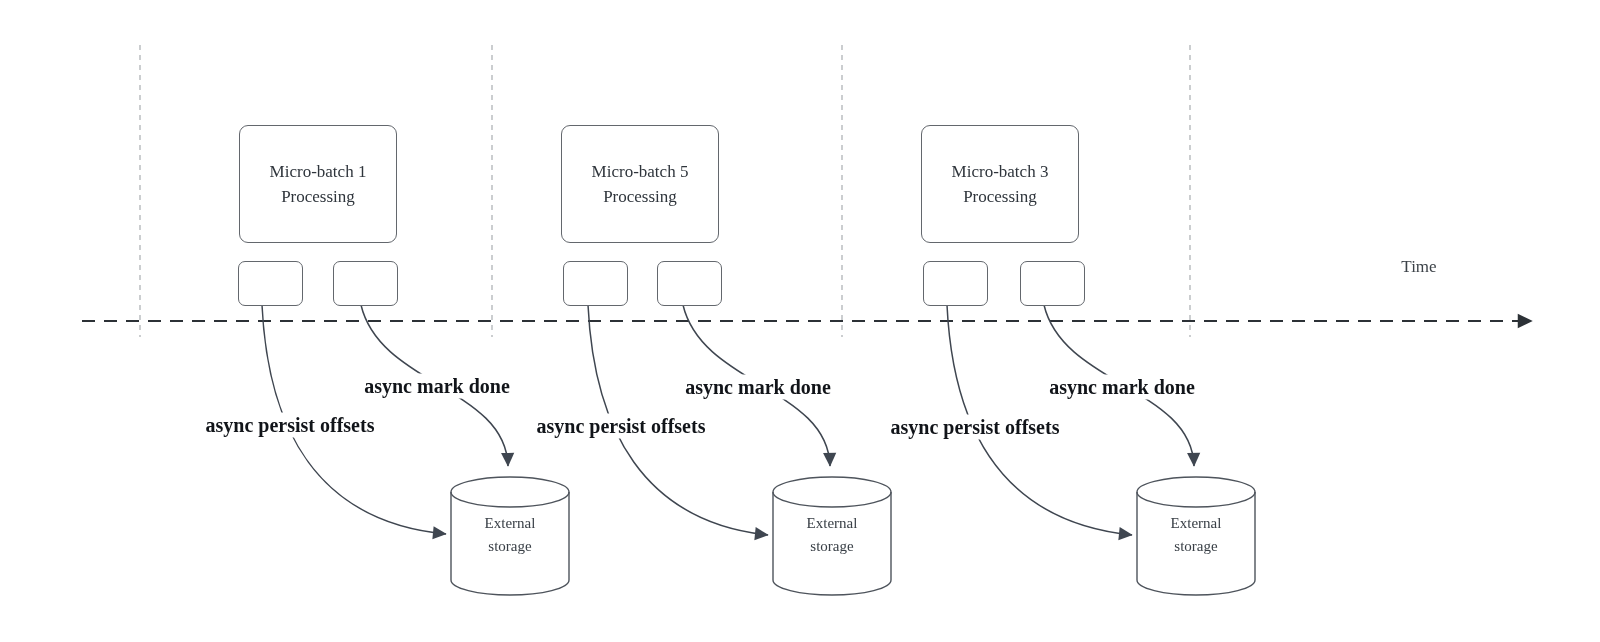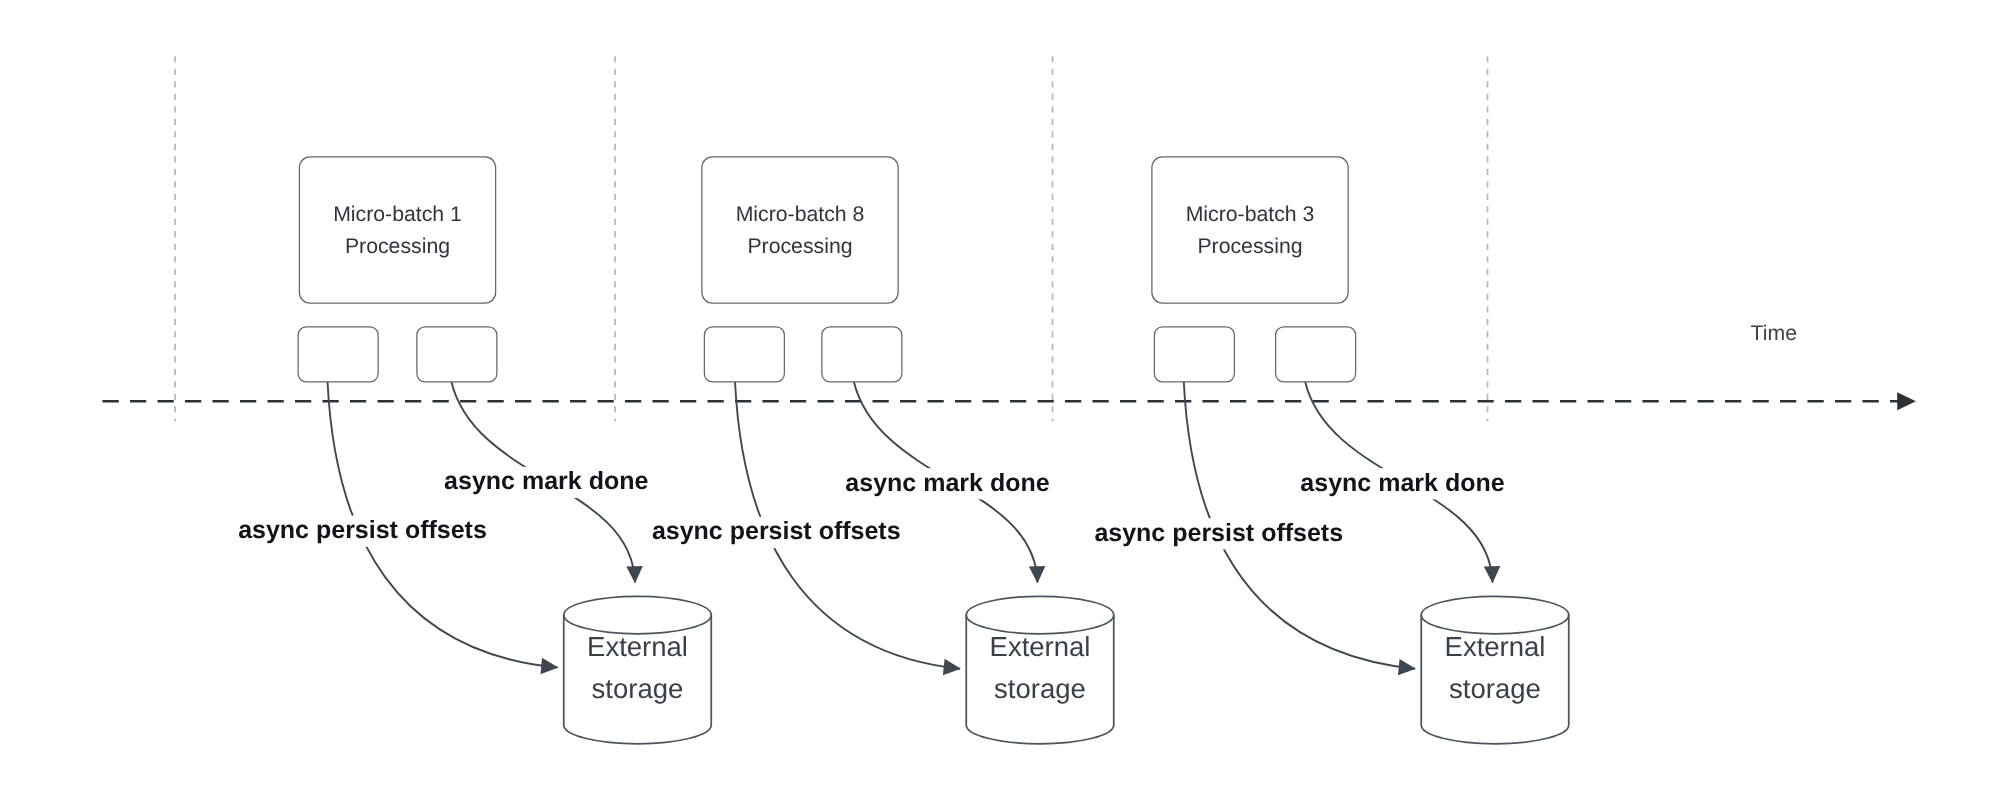--- a/index.html
+++ b/index.html
@@ -1,38 +1,38 @@
 <!DOCTYPE html>
 <html><head>
 <meta charset="utf-8">
 <style>
   html,body{margin:0;padding:0;background:#ffffff;}
   .canvas{
     position:relative;width:1600px;height:642px;background:#ffffff;overflow:hidden;
-    font-family:Liberation Sans, sans-serif;
+    font-family:Liberation Serif, serif;
   }
   .layer{position:absolute;left:0;top:0;}
   .main-box{
     position:absolute;width:156px;height:116px;
     border:1px solid #63676d;border-radius:9px;background:#ffffff;
     display:flex;flex-direction:column;align-items:center;justify-content:center;
     font-size:17px;line-height:1.5;color:#2f353c;text-align:center;
   }
   .small-box{
     position:absolute;width:63px;height:43px;
     border:1px solid #63676d;border-radius:7px;background:#ffffff;
   }
   .arrow-label{
     position:absolute;transform:translate(-50%,-50%);
     font-size:20px;font-weight:bold;color:#111419;
     background:#ffffff;padding:1px 4px;white-space:nowrap;
   }
   .cyl-label{
     position:absolute;transform:translate(-50%,-50%);
-    font-size:22px;line-height:1.5;color:#3a4047;text-align:center;white-space:nowrap;
+    font-size:15px;line-height:1.5;color:#3a4047;text-align:center;white-space:nowrap;
   }
   .time-label{
     position:absolute;transform:translate(-50%,-50%);
     font-size:17px;color:#3c4248;white-space:nowrap;
   }
 </style>
 </head>
 <body>
 
 <div class="canvas">
@@ -84,21 +84,21 @@
   <div class="small-box" style="left:238px;top:261px;"></div>
   <div class="small-box" style="left:333px;top:261px;"></div>
   <div class="arrow-label" style="left:437px;top:386px;">async mark done</div>
   <div class="arrow-label" style="left:290px;top:425px;">async persist offsets</div>
   <div class="cyl-label" style="left:510px;top:534px;">
     <div>External</div>
     <div>storage</div>
   </div>
 
   <div class="main-box" style="left:561px;top:125px;">
-    <span>Micro-batch 8</span>
+    <span>Micro-batch 5</span>
     <span>Processing</span>
   </div>
   <div class="small-box" style="left:563px;top:261px;"></div>
   <div class="small-box" style="left:657px;top:261px;"></div>
   <div class="arrow-label" style="left:758px;top:387px;">async mark done</div>
   <div class="arrow-label" style="left:621px;top:426px;">async persist offsets</div>
   <div class="cyl-label" style="left:832px;top:534px;">
     <div>External</div>
     <div>storage</div>
   </div>

